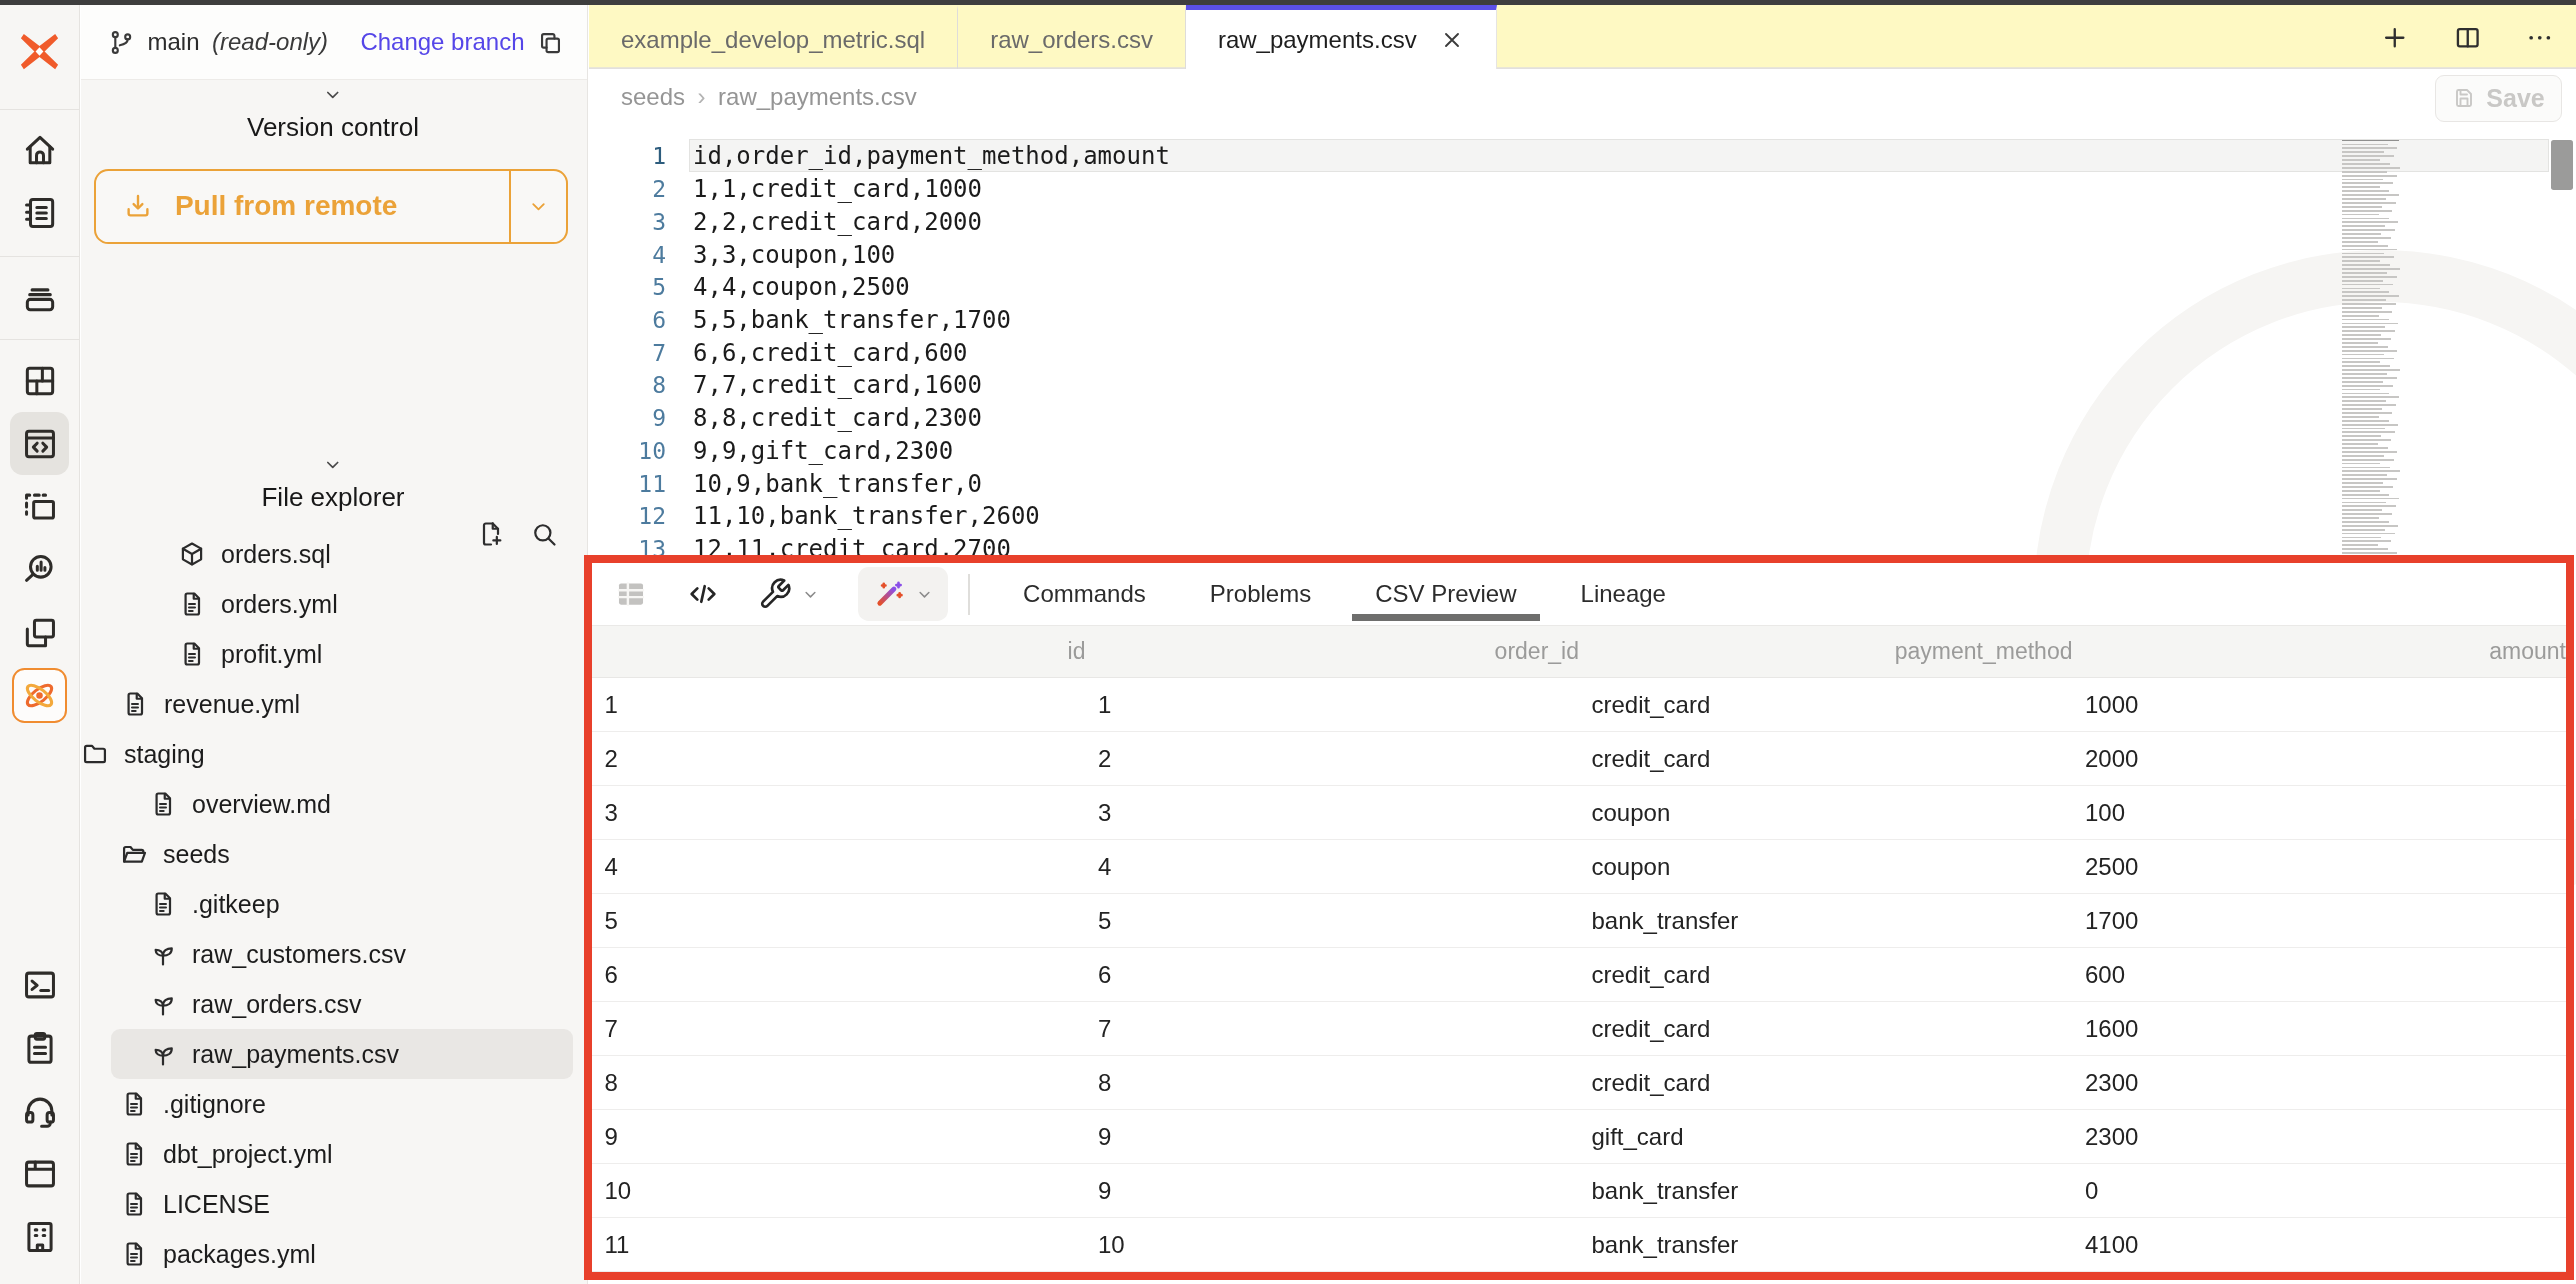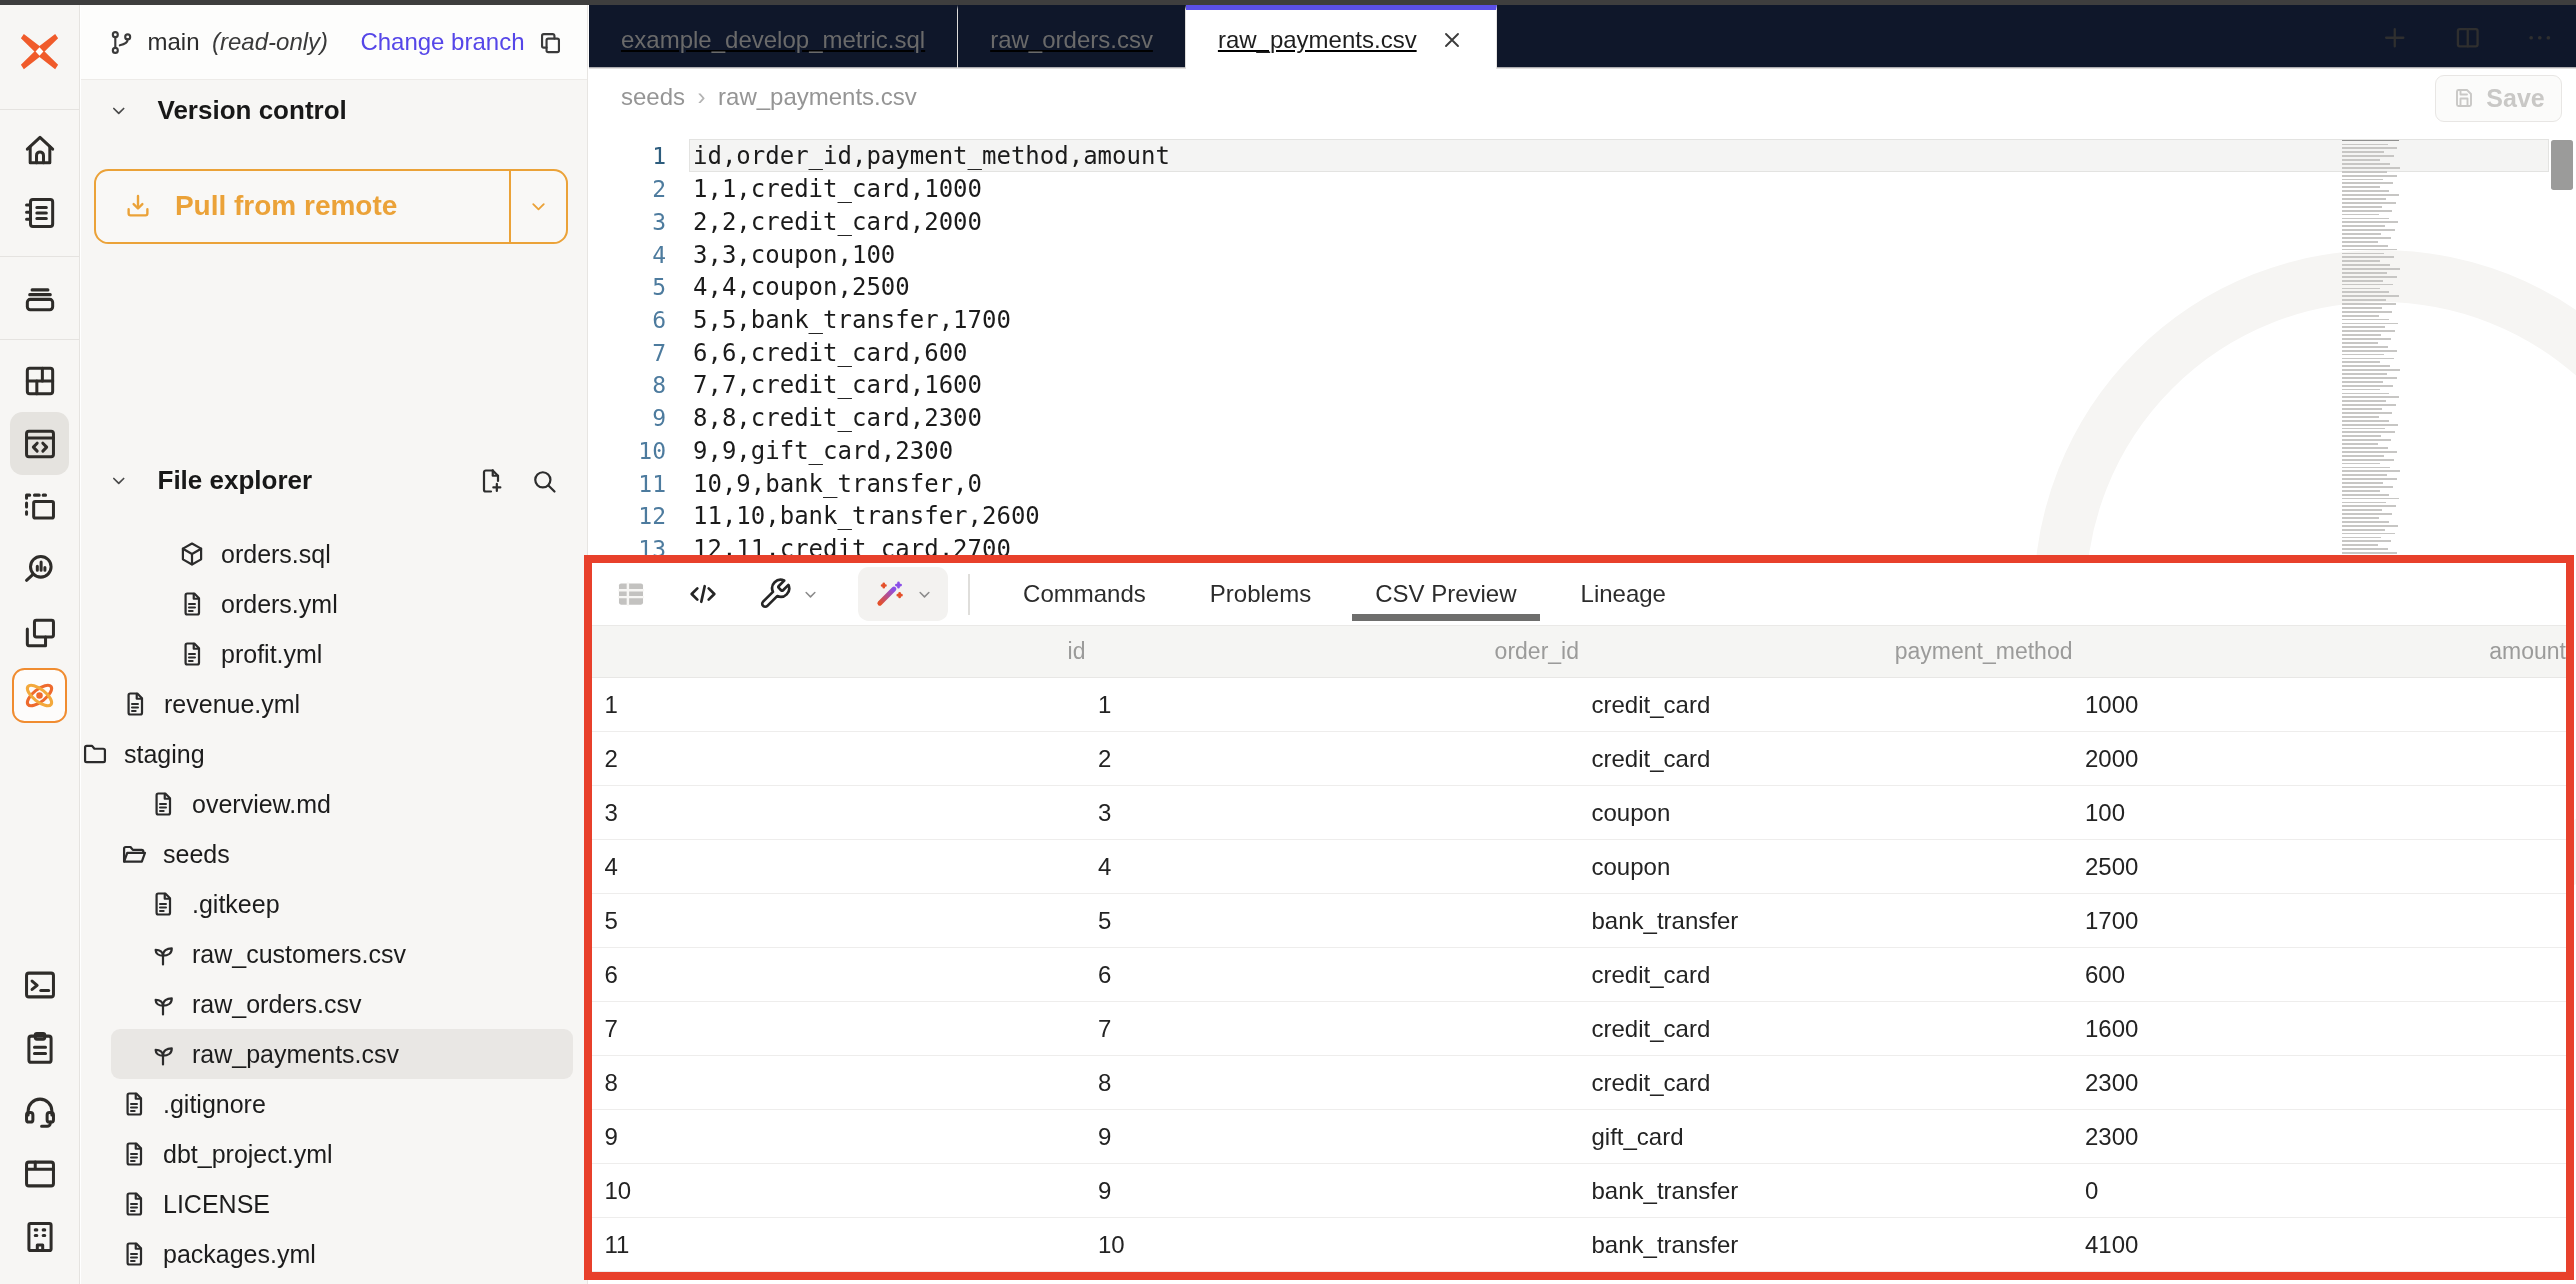--- a/index.html
+++ b/index.html
@@ -26,42 +26,42 @@
 
   
   .sidebar{position:absolute;top:5.4px;left:81px;width:506px;height:1279px;background:#f7f6f4;
            border-right:1.8px solid #e7e5e2;box-sizing:content-box;}
   .sb-header{height:75px;background:#fdfdfc;border-bottom:1.8px solid #edebe8;display:flex;align-items:center;
              padding:0 23px 0 27px;gap:12.5px;box-sizing:border-box;}
   .sb-header .ic{width:27px;height:27px;color:#3a3a3a;flex:none;}
   .branch-name{font-size:24px;color:#2c2c2c;}
   .branch-mode{font-size:24px;font-style:italic;color:#3a3a3a;}
   .change-branch{margin-left:auto;color:#5546e8;font-size:24px;font-weight:500;}
-  .section-header{display:flex;align-items:center;gap:28px;padding:0 29px 0 27px;height:54px;
-                  font-size:26px;font-weight:700;color:#181818;}
+  .section-header{display:flex;align-items:center;gap:7px;padding:0 29px 0 27px;height:54px;
+                  font-size:26px;font-weight:400;color:#181818;flex-direction:column;}
   .section-header .chev{width:21.5px;height:21.5px;color:#4a4a4a;flex:none;}
   .vc-section{margin-top:3.6px;}
   .pull-btn{margin:31px 0 0 13.4px;width:474px;height:75px;border:2.7px solid #eba238;border-radius:14.3px;
             color:#eba238;display:flex;box-sizing:border-box;background:#f9f8f6;}
   .pull-main{flex:1;display:flex;align-items:center;gap:21.5px;padding-left:27px;border-right:2.7px solid #eba238;
              font-size:28px;font-weight:600;}
   .pull-main .ic{width:30px;height:30px;}
   .pull-caret{width:55px;display:flex;align-items:center;justify-content:center;}
   .pull-caret .ic{width:23px;height:23px;}
   .fe-section{margin-top:210px;}
   .fe-actions{margin-left:auto;display:flex;align-items:center;gap:25px;color:#2d2d2d;}
   .fe-actions .ic{width:28px;height:28px;}
   .file-list{margin-top:21.5px;}
   .file-item{height:50px;display:flex;align-items:center;font-size:25px;color:#1c1c1c;box-sizing:border-box;}
   .file-item .ic{width:28px;height:28px;margin-right:15px;color:#2b2b2b;flex:none;}
   .file-item.selected{background:#e9e7e4;border-radius:9px;margin-left:30px;margin-right:14.3px;}
 
   
   .main{position:absolute;top:5.4px;left:589px;width:1987px;height:1279px;}
-  .tabbar{height:64px;background:#0f172a;box-shadow:inset 0 -1.8px 0 #e2e0de;display:flex;position:relative;text-decoration:underline;}
+  .tabbar{height:64px;background:#fef9c3;box-shadow:inset 0 -1.8px 0 #e2e0de;display:flex;position:relative;}
   .tab{display:flex;align-items:center;padding:0 32px;font-size:24px;color:#6a6a6a;
        border-right:1.8px solid #dedcda;border-top:5.4px solid transparent;height:64px;box-sizing:border-box;}
   .tab.active{background:#fff;color:#1e1e1e;border-top-color:#5b50e8;border-right-color:#e6e4e2;}
   .tab-close{width:24px;height:24px;margin-left:23px;color:#3c3c3c;}
   .tabbar-actions{position:absolute;right:21.5px;top:0;height:64px;display:flex;align-items:center;gap:43px;color:#2f2f2f;}
   .tabbar-actions .ic{width:29.5px;height:29.5px;}
   .crumb-row{height:55px;background:#fff;display:flex;align-items:center;padding-left:32px;position:relative;
              font-size:24px;color:#959595;gap:12.5px;}
   .crumb-sep{color:#b3b3b3;}
   .save-btn{position:absolute;right:14.3px;top:5.4px;height:47px;width:127px;border:1.8px solid #e8e6e4;border-radius:9px;

